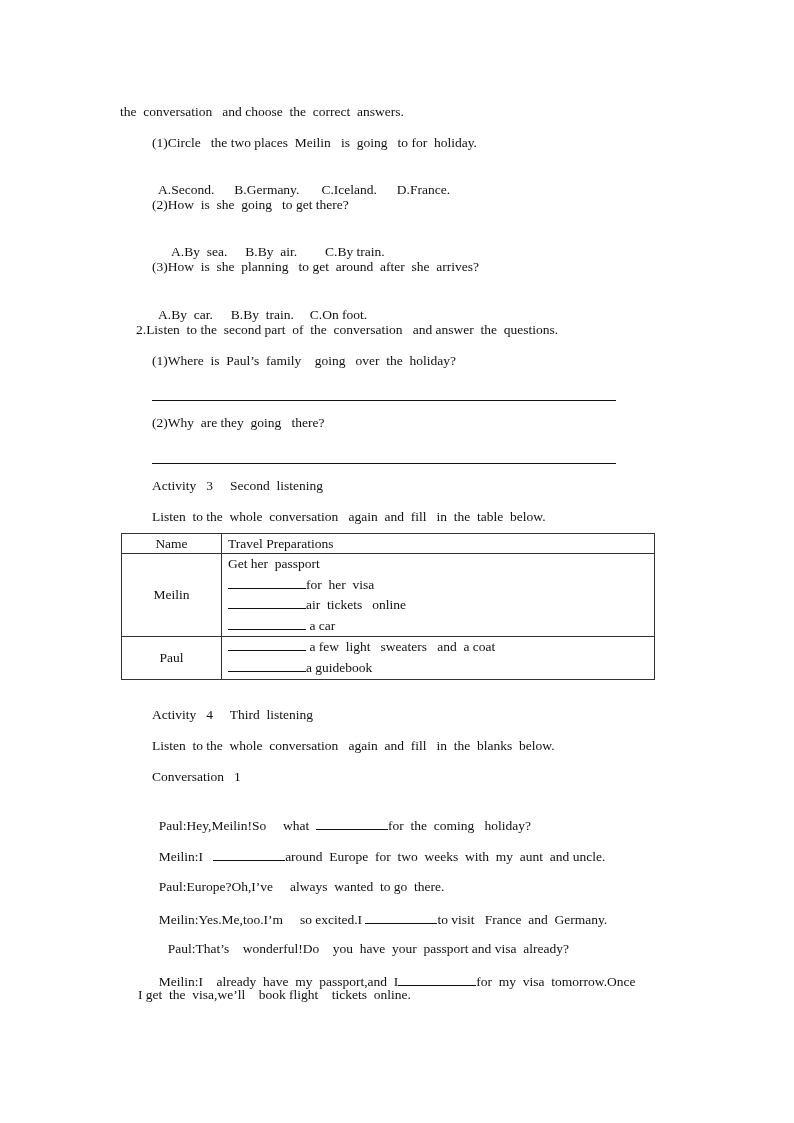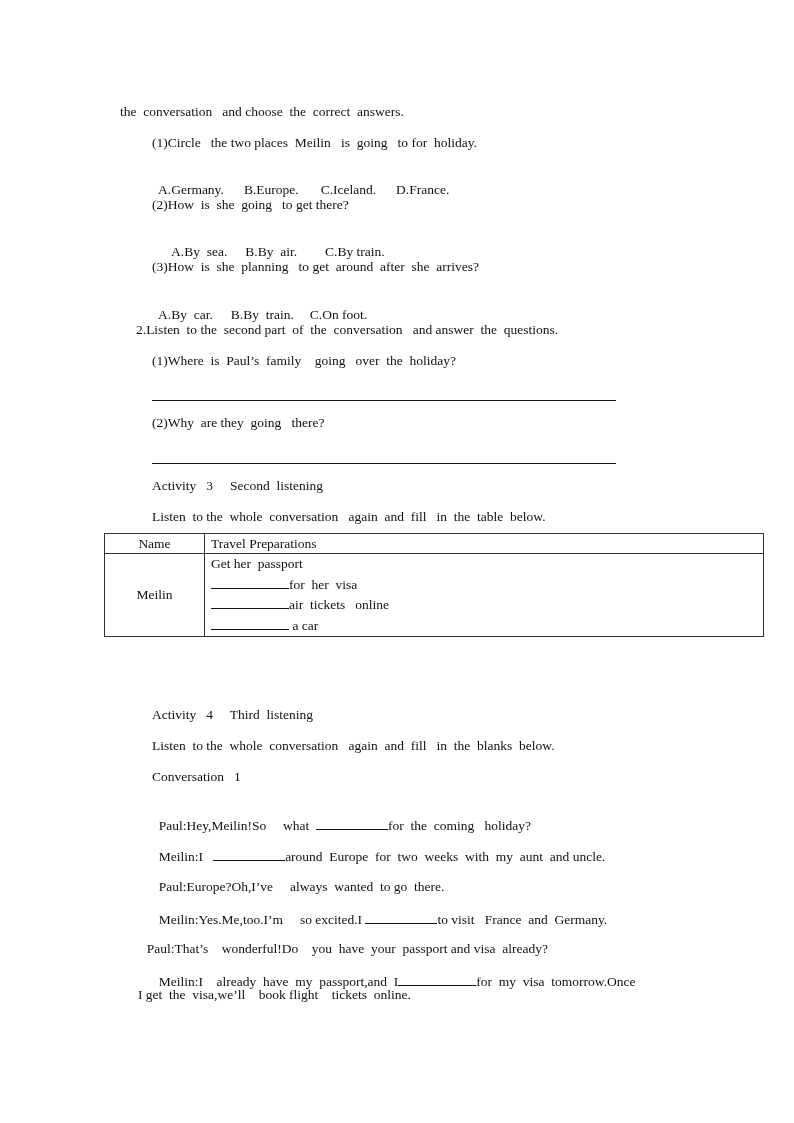--- a/index.html
+++ b/index.html
@@ -1,35 +1,35 @@
 <!DOCTYPE html>
 <html><head>
 <meta charset="utf-8">
 <style>
   html, body { margin: 0; padding: 0; background: #ffffff; }
   body { width: 794px; height: 1123px; position: relative; overflow: hidden;
          font-family: "Liberation Serif", "DejaVu Serif", serif; color: #111; font-size: 13.5px; }
   .line { position: absolute; white-space: pre; line-height: 16px; }
   .blank { display: inline-block; border-bottom: 1px solid #111; height: 13px; vertical-align: baseline; }
   .ans-line { position: absolute; left: 152px; width: 464px; height: 0; border-top: 1px solid #111; }
-  table.prep { position: absolute; left: 104px; top: 533px; width: 660px; border-collapse: collapse;
+  table.prep { position: absolute; left: 121px; top: 533px; width: 534px; border-collapse: collapse;
                font-size: 13.5px; }
   table.prep td, table.prep th { border: 1px solid #333; padding: 0; font-weight: normal; }
   table.prep th.name, table.prep td.name { width: 99px; text-align: center; vertical-align: middle; }
   table.prep th.prepcol { text-align: left; padding-left: 6px; height: 19px; }
   table.prep td.items { padding-left: 6px; }
   table.prep .item { line-height: 20.6px; height: 20.6px; white-space: pre; }
 </style>
 </head>
 <body>
 
 <div class="line" style="left:120px; top:104px;">the  conversation   and choose  the  correct  answers.</div>
 <div class="line" style="left:152px; top:135px;text-align:right;">(1)Circle   the two places  Meilin   is  going   to for  holiday.</div>
 <div class="line" style="left:152px; top:166px;">
-  <span>A.Germany.</span><span style="display:inline-block;width:20px"></span><span>B.Europe.</span><span style="display:inline-block;width:22px"></span><span>C.Iceland.</span><span style="display:inline-block;width:20px"></span><span>D.France.</span>
+  <span>A.Second.</span><span style="display:inline-block;width:20px"></span><span>B.Germany.</span><span style="display:inline-block;width:22px"></span><span>C.Iceland.</span><span style="display:inline-block;width:20px"></span><span>D.France.</span>
 </div>
 <div class="line" style="left:152px; top:197px;">(2)How  is  she  going   to get there?</div>
 <div class="line" style="left:165px; top:228px;">
   <span>A.By  sea.</span><span style="display:inline-block;width:18px"></span><span>B.By  air.</span><span style="display:inline-block;width:28px"></span><span>C.By train.</span>
 </div>
 <div class="line" style="left:152px; top:259px;">(3)How  is  she  planning   to get  around  after  she  arrives?</div>
 <div class="line" style="left:152px; top:291px;">
   <span>A.By  car.</span><span style="display:inline-block;width:18px"></span><span>B.By  train.</span><span style="display:inline-block;width:16px"></span><span>C.On foot.</span>
 </div>
 
@@ -50,38 +50,45 @@
   </tr>
   <tr>
     <td class="name">Meilin</td>
     <td class="items">
       <div class="item"><span>Get her  passport</span></div>
       <div class="item"><span class="blank" style="width:78px"></span><span>for  her  visa</span></div>
       <div class="item"><span class="blank" style="width:78px"></span><span>air  tickets   online</span></div>
       <div class="item"><span class="blank" style="width:78px"></span><span> a car</span></div>
     </td>
   </tr>
+  <tr>
+    <td class="name">Paul</td>
+    <td class="items">
+      <div class="item"><span class="blank" style="width:78px"></span><span> a few  light   sweaters   and  a coat</span></div>
+      <div class="item"><span class="blank" style="width:78px"></span><span>a guidebook</span></div>
+    </td>
+  </tr>
 </tbody>
   </table>
 
 <div class="line" style="left:152px; top:707px;">Activity   4     Third  listening</div>
 <div class="line" style="left:152px; top:738px;">Listen  to the  whole  conversation   again  and  fill   in  the  blanks  below.</div>
 <div class="line" style="left:152px; top:769px;">Conversation   1</div>
 
 <div class="line" style="left:152px; top:800px;">
   <span>Paul:Hey,Meilin!So     what  </span><span class="blank" style="width:72px"></span><span>for  the  coming   holiday?</span>
 </div>
 <div class="line" style="left:152px; top:831px;">
   <span>Meilin:I   </span><span class="blank" style="width:72px"></span><span>around  Europe  for  two  weeks  with  my  aunt  and uncle.</span>
 </div>
 <div class="line" style="left:152px; top:863px;">
   <span>Paul:Europe?Oh,I’ve     always  wanted  to go  there.</span>
 </div>
 <div class="line" style="left:152px; top:894px;">
   <span>Meilin:Yes.Me,too.I’m     so excited.I </span><span class="blank" style="width:72px"></span><span>to visit   France  and  Germany.</span>
 </div>
-<div class="line" style="left:140px; top:925px;">
+<div class="line" style="left:161px; top:925px;">
   <span>Paul:That’s    wonderful!Do    you  have  your  passport and visa  already?</span>
 </div>
 <div class="line" style="left:152px; top:956px;">
   <span>Meilin:I    already  have  my  passport,and  I</span><span class="blank" style="width:78px"></span><span>for  my  visa  tomorrow.Once</span>
 </div>
 <div class="line" style="left:120px; top:987px;margin-left:18px;">I get  the  visa,we’ll    book flight    tickets  online.</div>
 
 </body></html>

